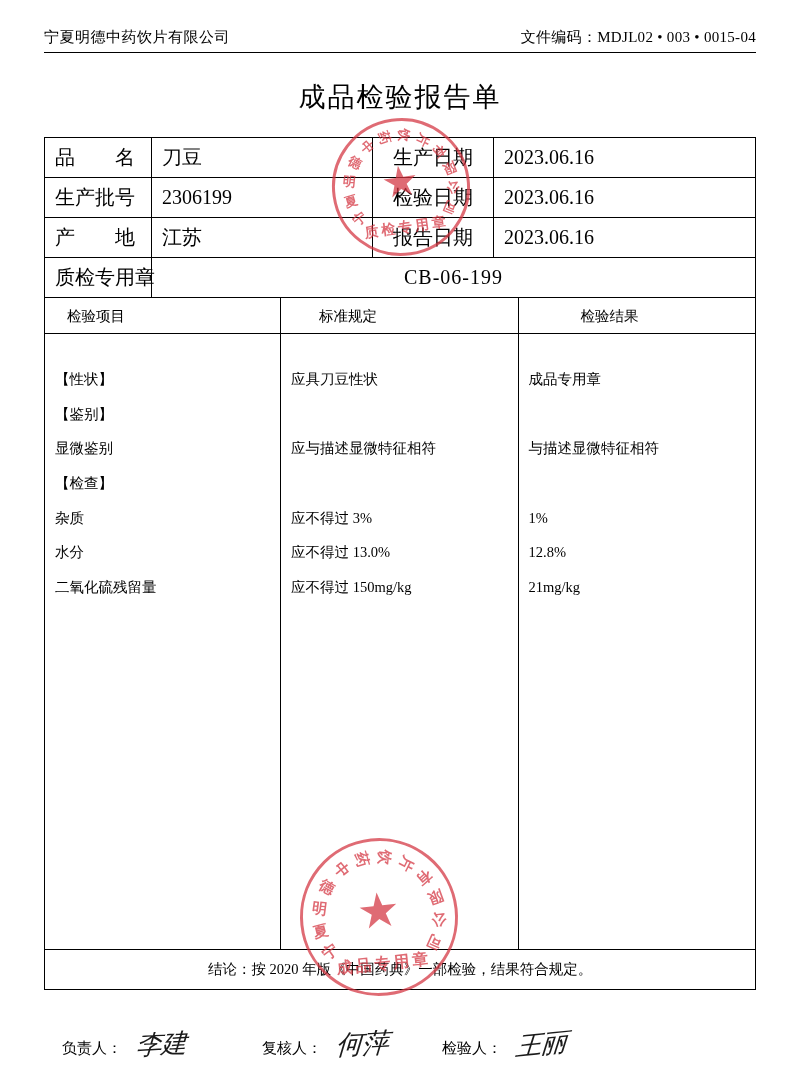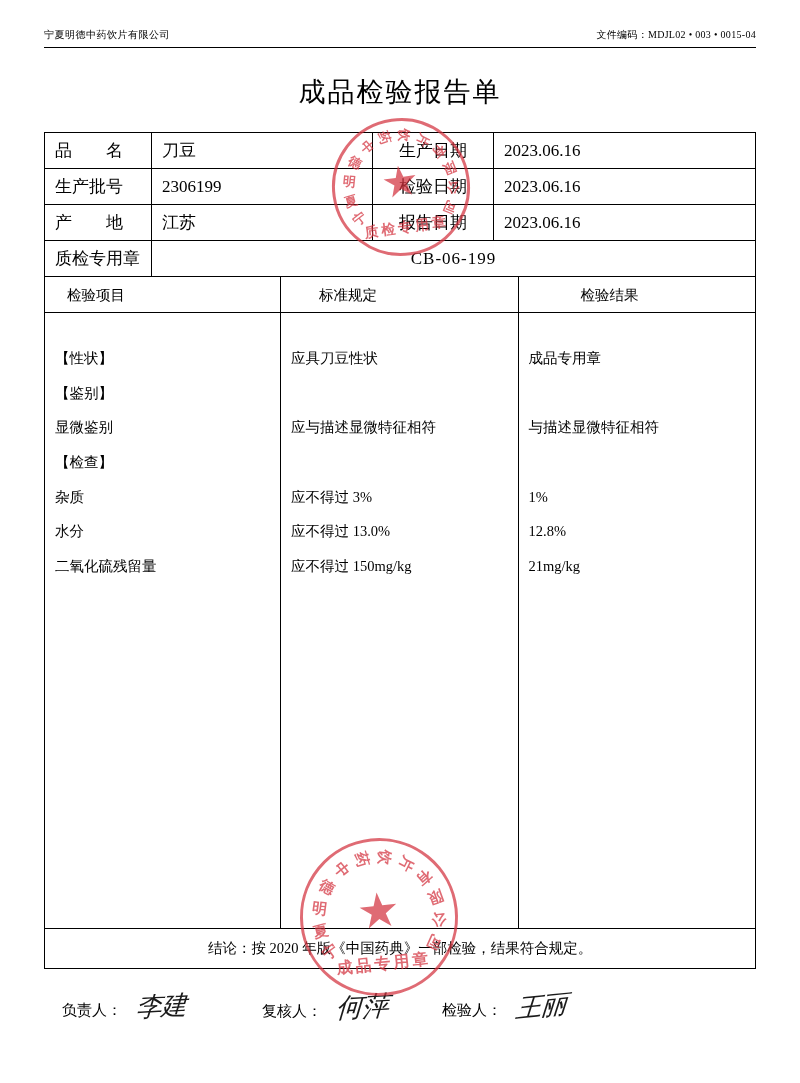--- a/index.html
+++ b/index.html
@@ -20,21 +20,21 @@
     width: 800px;
     height: 1083px;
     box-sizing: border-box;
     padding: 28px 44px 0 44px;
   }
   
   .header-row {
     display: flex;
     justify-content: space-between;
     align-items: flex-end;
-    font-size: 10px;
+    font-size: 15px;
     padding-bottom: 5px;
     border-bottom: 1.5px solid #000;
   }
   .company {
     letter-spacing: 0.5px;
   }
   .doc-code {
     letter-spacing: 0.3px;
   }
   .title {
@@ -42,21 +42,21 @@
     font-size: 27px;
     font-weight: normal;
     letter-spacing: 2px;
     margin: 26px 0 22px 0;
   }
   
   table.main {
     width: 100%;
     border-collapse: collapse;
     table-layout: fixed;
-    font-size: 17px;
+    font-size: 20px;
   }
   table.main td {
     border: 1px solid #000;
     padding: 6px 10px;
     vertical-align: middle;
     height: 22px;
   }
   .lbl {
     width: 86px;
     white-space: nowrap;
@@ -115,23 +115,23 @@
   }
   .conclusion {
     text-align: center;
   }
   .remark {
     text-indent: 2em;
   }
   
   .sign-row {
     display: flex;
-    align-items: flex-start;
+    align-items: center;
     font-size: 15px;
-    margin-top: 20px;
+    margin-top: 36px;
     padding-left: 18px;
   }
   .sign-block {
     display: flex;
     align-items: baseline;
   }
   .sign-label { white-space: nowrap; }
   .sig {
     font-family: "DejaVu Serif", serif;
     font-style: italic;

